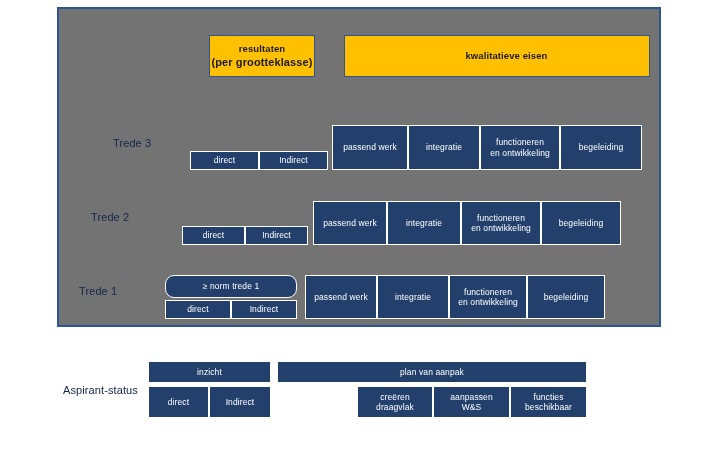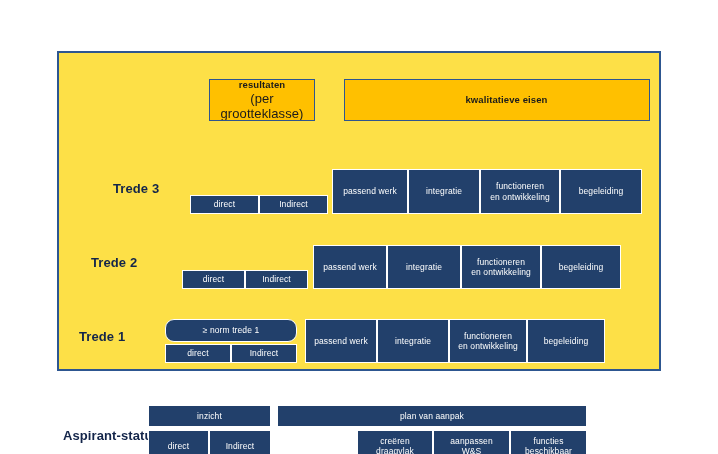--- a/index.html
+++ b/index.html
@@ -15,23 +15,22 @@
     overflow: hidden;
   }
 
   #diagram-frame {
     position: absolute;
     left: 57px;
     top: 7px;
     width: 604px;
     height: 320px;
     box-sizing: border-box;
-    background: #fde047;
+    background: #737373;
     border: 2px solid #2d5690;
-    margin-top: 44px;
   }
 
   .box {
     position: absolute;
     box-sizing: border-box;
     display: flex;
     flex-direction: column;
     align-items: center;
     justify-content: center;
     text-align: center;
@@ -44,36 +43,36 @@
     overflow: hidden;
   }
 
   .box.yellow {
     background: #ffc000;
     color: #1b1b1b;
     border: 1px solid #2d5690;
     font-weight: bold;
   }
   .box.yellow .sub {
-    font-weight: normal;
-    font-size: 13px;
+    font-weight: bold;
+    font-size: 11px;
     margin-top: 1px;
   }
   .box.yellow .main {
     font-size: 9.5px;
   }
   .box.yellow.wide .main {
     font-size: 9.5px;
   }
 
   .rowlabel {
     position: absolute;
     color: #13254a;
-    font-size: 13px;
-    font-weight: bold;
+    font-size: 11px;
+    font-weight: normal;
     white-space: nowrap;
     letter-spacing: 0.1px;
   }
 
   .box .l1, .box .l2 { display: block; }
 </style>
 </head>
 <body>
 
 <div id="diagram-frame">

